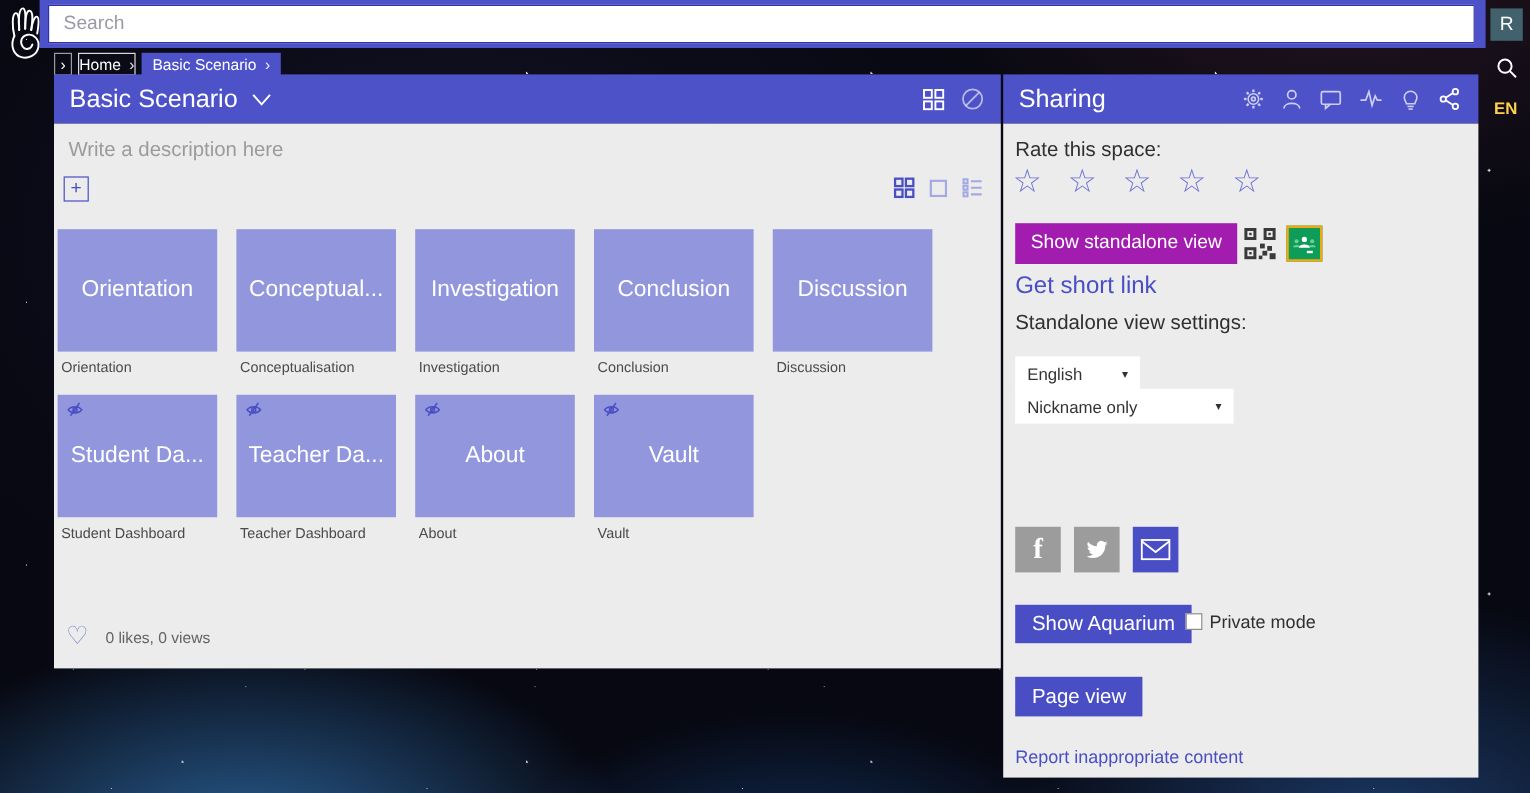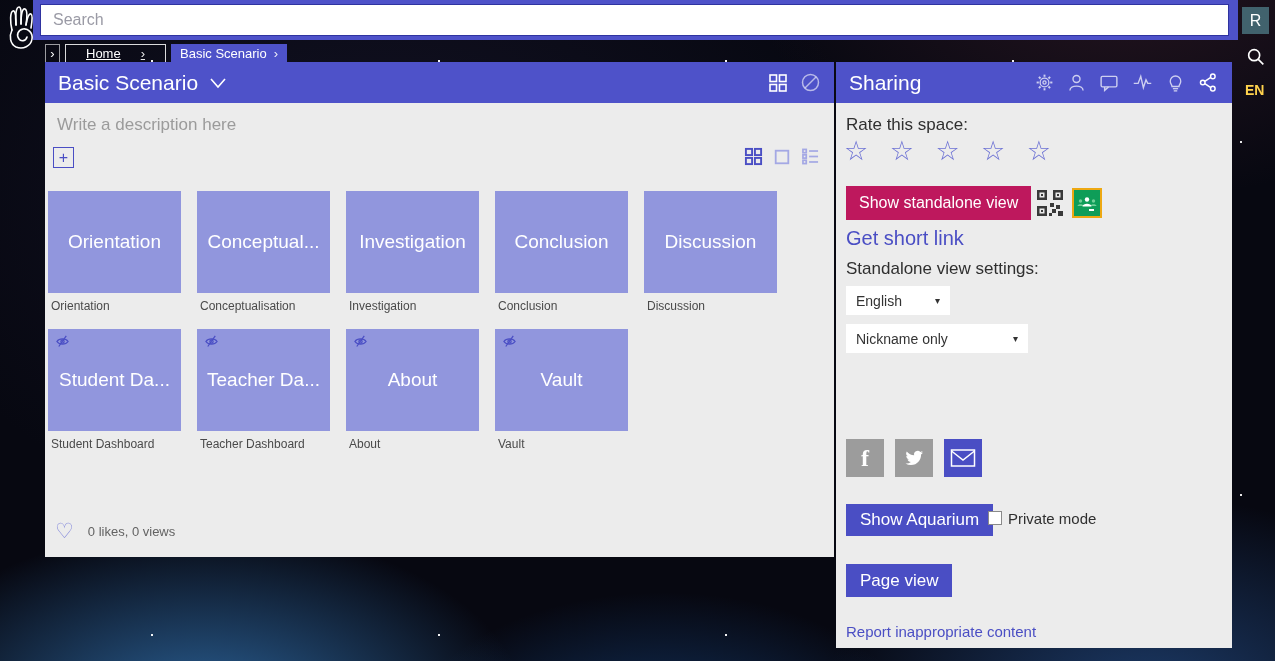--- a/index.html
+++ b/index.html
@@ -36,21 +36,21 @@
   .logo { left:3px; top:2px; width:34px; height:56px; }
 
   .avatar { left:1242px; top:7px; width:27px; height:27px; background:#41626d;
     color:#fff; font-size:16px; display:flex; align-items:center; justify-content:center; }
   .side-search { left:1245px; top:46px; width:22px; height:22px; }
   .lang { left:1245px; top:82px; color:#ffd24d; font-size:14px; font-weight:bold; }
 
   
   .breadcrumb { left:45px; top:44px; height:19px; display:flex; gap:5px; align-items:stretch; }
   .crumb { display:flex; align-items:center; font-size:13px; color:#fff; }
-  .crumb-box { border:1px solid rgba(255,255,255,.85); padding:0 20px; gap:20px;text-decoration:underline; }
+  .crumb-box { border:1px solid rgba(255,255,255,.85); padding:0 0; gap:7px; }
   .crumb-first { border:1px solid rgba(255,255,255,.6); width:15px; justify-content:center; padding:0; }
   .crumb-active { background:#4e52c9; padding:0 9px; gap:7px; }
   .crumb .sep { font-size:13px; color:#fff; opacity:.9; }
 
   
   .panel-header { height:41px; background:#4e52c9; display:flex; align-items:center; padding:0 13px; }
   .panel-title { color:#fff; font-size:21px; }
   .panel-body { background:#ececec; position:relative; }
 
   
@@ -76,34 +76,34 @@
   .likes-text { font-size:13px; color:#636363; }
 
   
   .sharing-panel { left:836px; top:62px; width:396px; height:586px; }
   .sharing-panel .panel-body { height:545px; }
   .share-icons { margin-left:auto; display:flex; align-items:center; gap:11px; }
   .share-icons .dim { opacity:.72; }
   .rate-label { position:absolute; left:10px; top:12px; font-size:17px; color:#2f2f2f; }
   .stars-row { position:absolute; left:8px; top:32px; color:#6d72d4; font-size:27px;
     letter-spacing:7px; cursor:pointer; }
-  .green-btn { position:absolute; left:10px; top:83px; height:34px; background:#be185d;
+  .green-btn { position:absolute; left:10px; top:83px; height:34px; background:#a21caf;
     color:#fff; border:none; font-size:16px; padding:0 13px; cursor:pointer;
     font-family:"Liberation Sans",sans-serif; }
   .qr-btn { position:absolute; left:200px; top:86px; width:28px; height:28px; cursor:pointer; }
   .classroom-btn { position:absolute; left:236px; top:85px; width:30px; height:30px;
     background:#0e9d58; border:2px solid #eda812; display:flex; align-items:center;
     justify-content:center; cursor:pointer; }
   .link { color:#4a4ec4; cursor:pointer; text-decoration:none; }
   .shortlink { position:absolute; left:10px; top:124px; font-size:20px; }
   .settings-label { position:absolute; left:10px; top:156px; font-size:17px; color:#2f2f2f; }
   .select { position:absolute; height:29px; background:#fff; display:flex; align-items:center;
     padding:0 10px; font-size:14px; color:#333; cursor:pointer; }
   .select .caret { margin-left:auto; font-size:10px; color:#333; }
-  .select-lang { left:10px; top:183px; width:104px; }
+  .select-lang { left:10px; top:194px; width:104px; }
   .select-nick { left:10px; top:221px; width:182px; }
   .purple-btn { background:#4a4ec4; color:#fff; border:none; font-size:17px;
     padding:0 14px; cursor:pointer; position:absolute; font-family:"Liberation Sans",sans-serif; }
   .publish-btn { left:10px; top:276px; height:33px; }
   .social-row { position:absolute; left:10px; top:336px; display:flex; gap:11px; }
   .social { width:38px; height:38px; display:flex; align-items:center; justify-content:center; cursor:pointer; }
   .social-fb, .social-tw { background:#9c9c9c; }
   .social-mail { background:#4a4ec4; }
   .social-fb span { color:#fff; font-size:24px; font-weight:bold; font-family:"Liberation Serif",serif; }
   .aquarium-btn { left:10px; top:401px; height:32px; }

